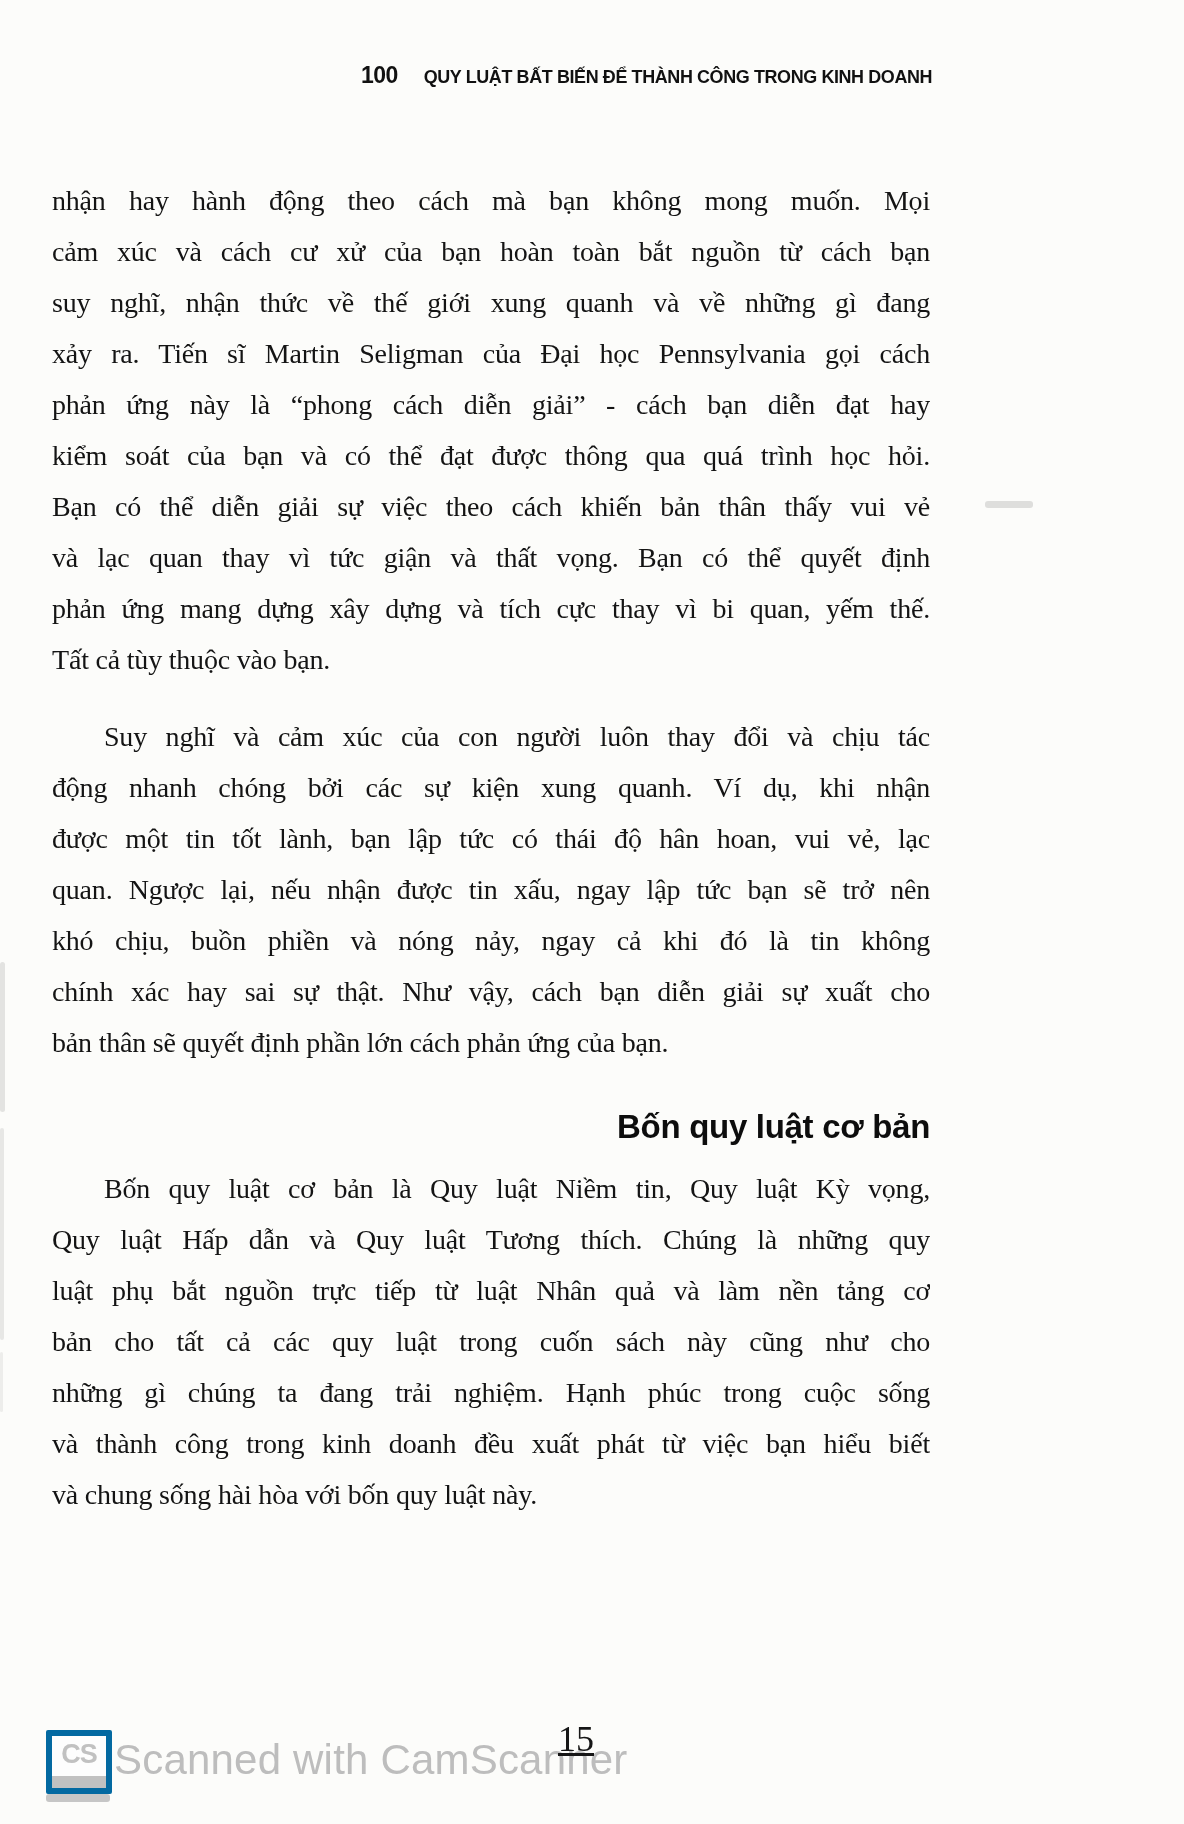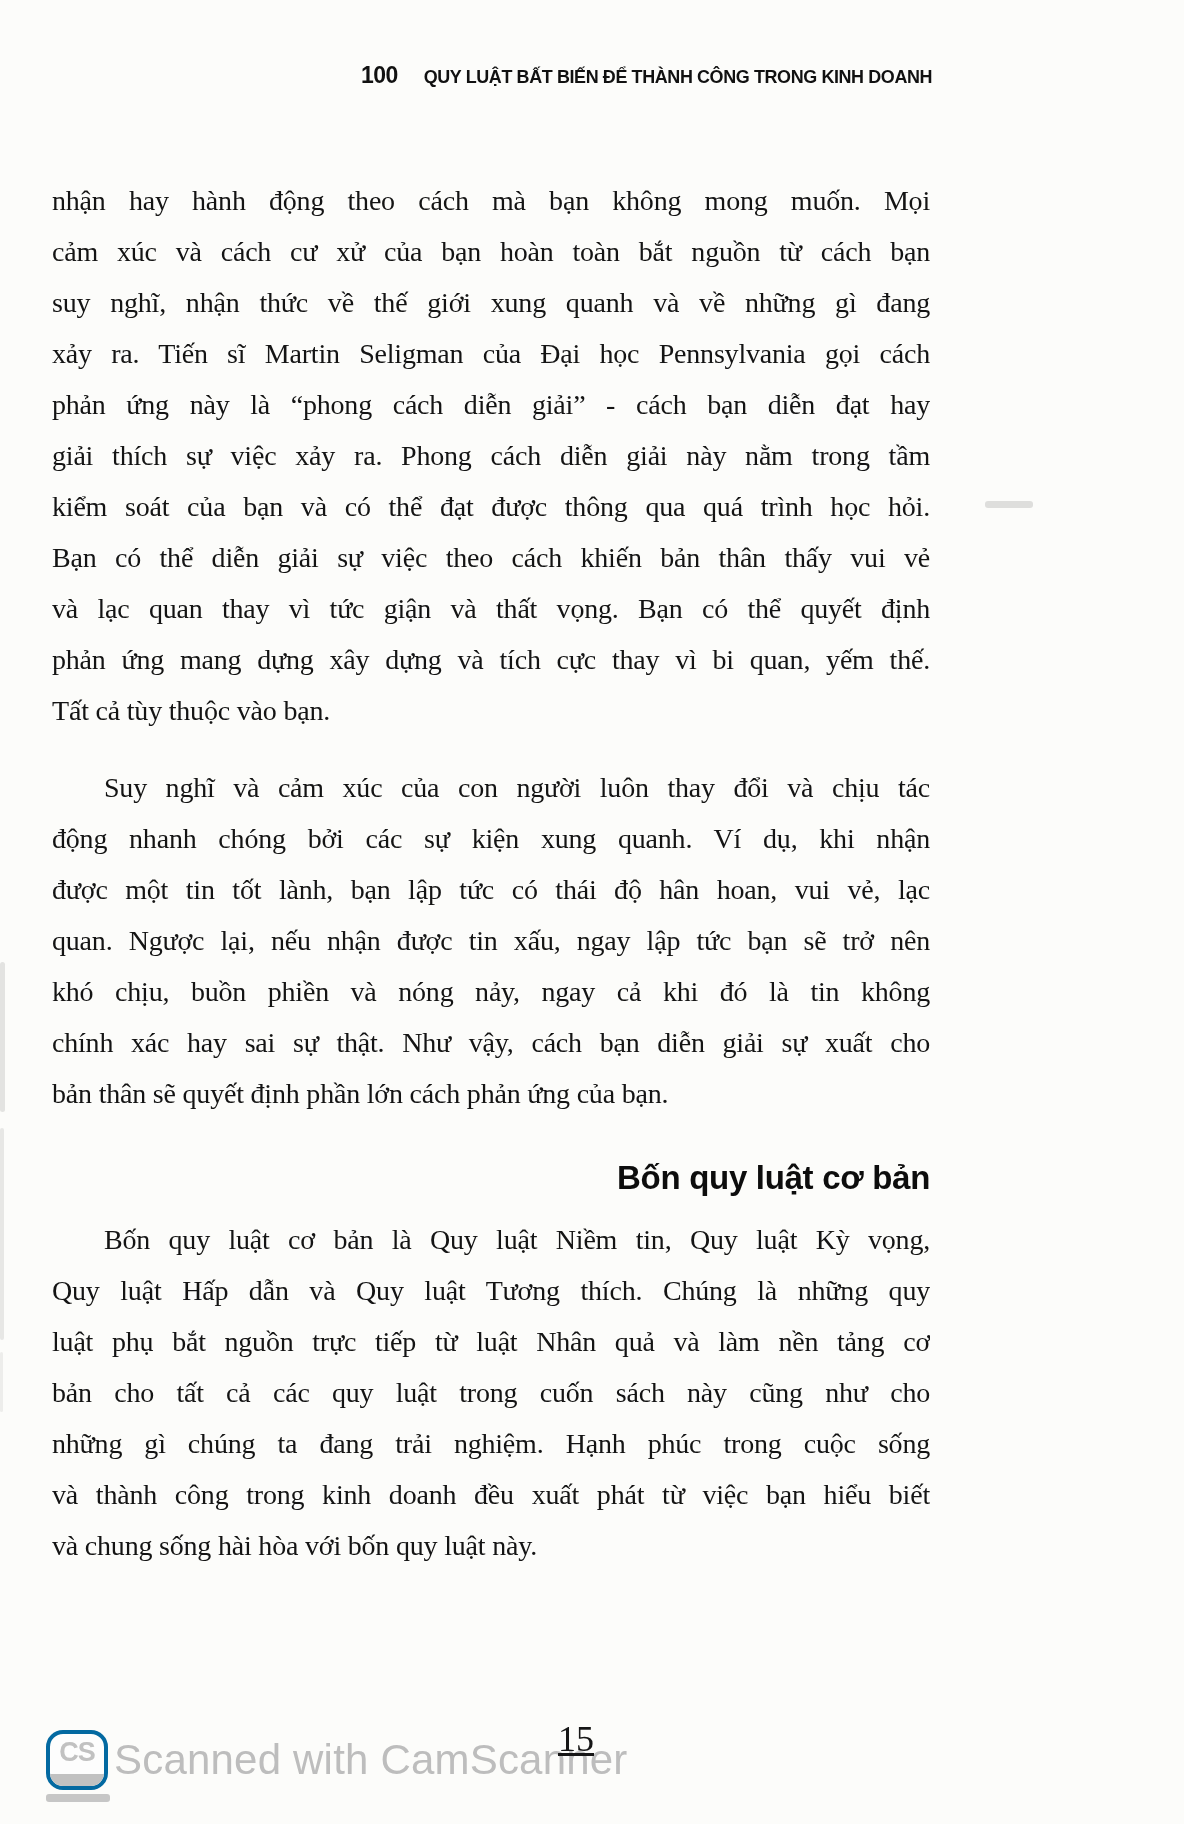--- a/index.html
+++ b/index.html
@@ -38,21 +38,21 @@
   
   .page-number{
     position:absolute;left:558px;top:1718px;z-index:3;
     font-family:"Liberation Serif",serif;font-size:36px;color:#161616;text-decoration:underline;
   }
 
   
   .watermark{position:absolute;left:0;top:1724px;width:1184px;height:100px;z-index:1;}
   .cs-logo{
     position:absolute;left:46px;top:6px;width:54px;height:52px;
-    border:4px solid #0369a1;border-radius:17px;background:#fdfdfd;overflow:hidden;
+    border:6px solid #0369a1;border-radius:2px;background:#fdfdfd;overflow:hidden;
   }
   .cs-letters{
     height:36px;display:flex;align-items:center;justify-content:center;
     font-family:"Liberation Sans",sans-serif;font-weight:bold;font-size:27px;
     color:#c1c1c1;letter-spacing:-1px;
   }
   .cs-base{position:absolute;left:0;right:0;bottom:0;height:12px;background:#c1c1c1;}
   .cs-underbar{
     position:absolute;left:46px;top:70px;width:64px;height:8px;
     background:#c6c6c6;border-radius:3px;
@@ -79,21 +79,20 @@
     <span class="title">QUY LUẬT BẤT BIẾN ĐỂ THÀNH CÔNG TRONG KINH DOANH</span>
   </div>
 
   <div class="body-text">
       <div class="para">
         <div class="line">nhận hay hành động theo cách mà bạn không mong muốn. Mọi</div>
         <div class="line">cảm xúc và cách cư xử của bạn hoàn toàn bắt nguồn từ cách bạn</div>
         <div class="line">suy nghĩ, nhận thức về thế giới xung quanh và về những gì đang</div>
         <div class="line">xảy ra. Tiến sĩ Martin Seligman của Đại học Pennsylvania gọi cách</div>
         <div class="line">phản ứng này là “phong cách diễn giải” - cách bạn diễn đạt hay</div>
-        <div class="line">giải thích sự việc xảy ra. Phong cách diễn giải này nằm trong tầm</div>
         <div class="line">kiểm soát của bạn và có thể đạt được thông qua quá trình học hỏi.</div>
         <div class="line">Bạn có thể diễn giải sự việc theo cách khiến bản thân thấy vui vẻ</div>
         <div class="line">và lạc quan thay vì tức giận và thất vọng. Bạn có thể quyết định</div>
         <div class="line">phản ứng mang dựng xây dựng và tích cực thay vì bi quan, yếm thế.</div>
         <div class="line last">Tất cả tùy thuộc vào bạn.</div>
       </div>
       <div class="para indent">
         <div class="line">Suy nghĩ và cảm xúc của con người luôn thay đổi và chịu tác</div>
         <div class="line">động nhanh chóng bởi các sự kiện xung quanh. Ví dụ, khi nhận</div>
         <div class="line">được một tin tốt lành, bạn lập tức có thái độ hân hoan, vui vẻ, lạc</div>

